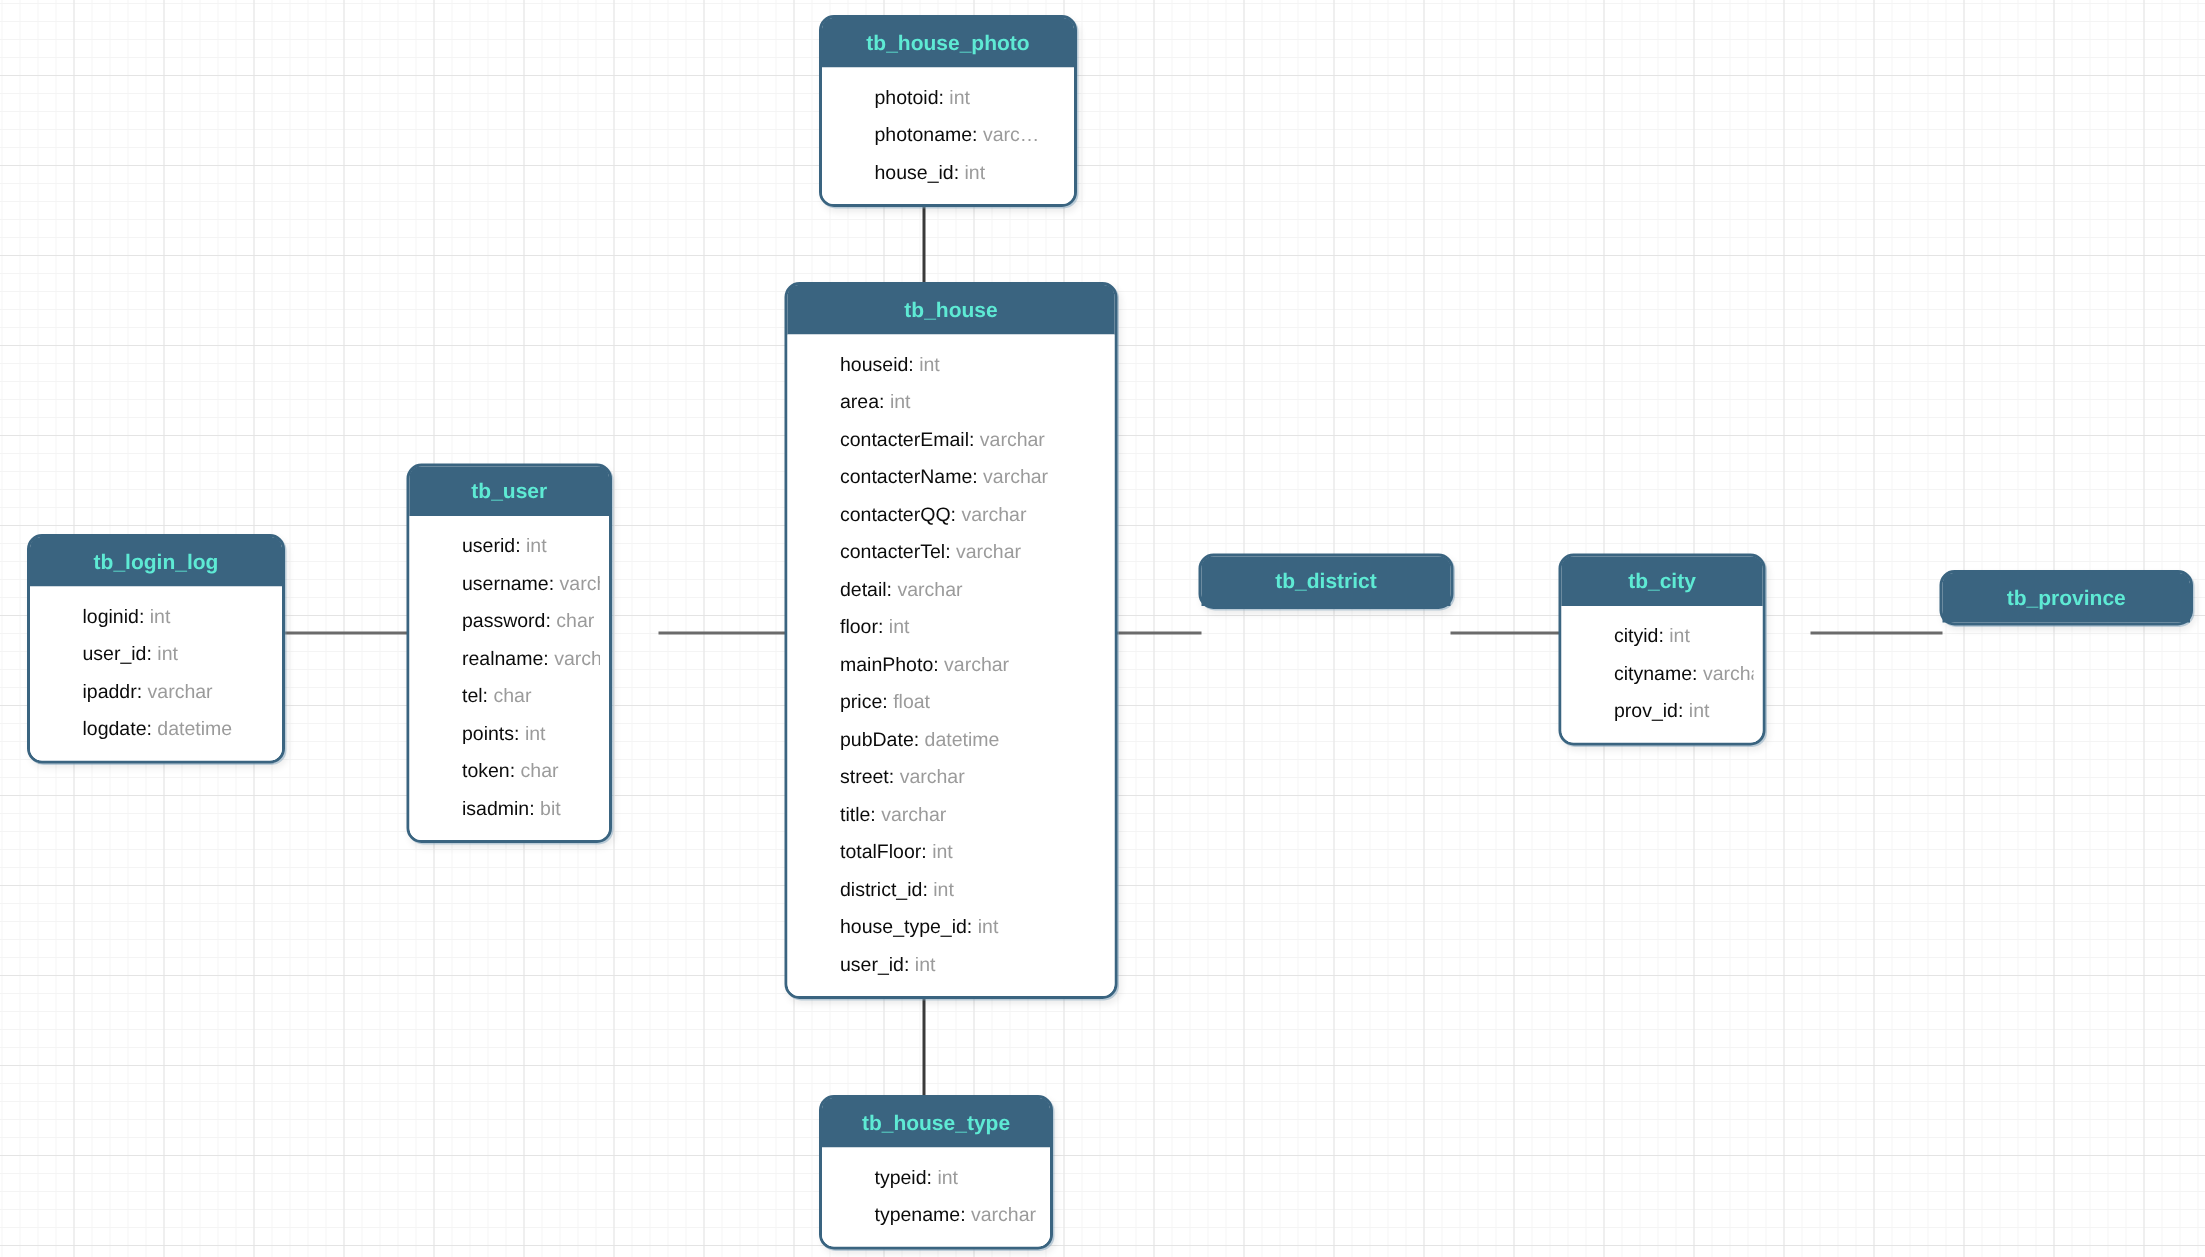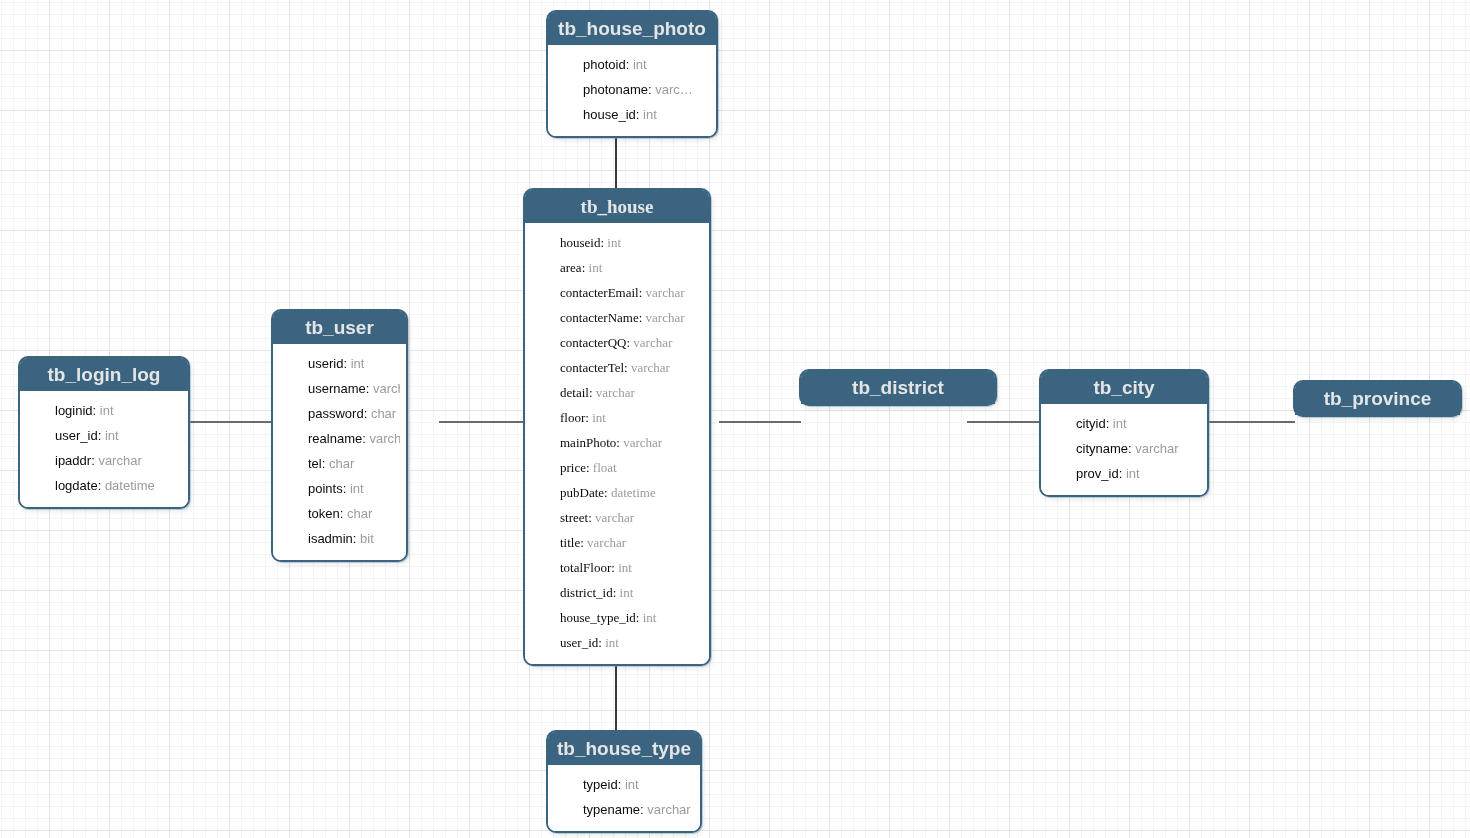--- a/index.html
+++ b/index.html
@@ -25,23 +25,23 @@
     position: absolute;
     box-sizing: border-box;
     border: 2px solid #3a6480;
     border-radius: 10px;
     background: #ffffff;
     box-shadow: 1px 1px 0 rgba(122,160,186,0.45), 2px 3px 5px rgba(0,0,0,0.08);
     z-index: 2;
   }
   .entity-header {
     background: #3a6480;
-    color: #e5e5e5;
+    color: #5eead4;
     font-weight: bold;
-    font-size: 19px;
+    font-size: 14px;
     text-align: center;
     height: 33px;
     line-height: 33px;
     border-radius: 7px 7px 0 0;
     white-space: nowrap;
     overflow: hidden;
   }
   .entity-body {
     padding: 7px 6px 9px 35px;
     background: #ffffff;
@@ -78,21 +78,21 @@
     </div>
   <div id="tables-layer">
       <div class="entity" style="left: 546px; top: 10px; width: 172px;">
         <div class="entity-header">tb_house_photo</div>
         <div class="entity-body">
           <div class="field-row"><span class="fname">photoid</span><span class="fname">: </span><span class="ftype">int</span></div>
           <div class="field-row"><span class="fname">photoname</span><span class="fname">: </span><span class="ftype">varc…</span></div>
           <div class="field-row"><span class="fname">house_id</span><span class="fname">: </span><span class="ftype">int</span></div>
         </div>
       </div>
-      <div class="entity" style="left: 523px; top: 188px; width: 188px; font-family: Liberation Serif, serif;">
+      <div class="entity" style="left: 523px; top: 188px; width: 222px;">
         <div class="entity-header">tb_house</div>
         <div class="entity-body">
           <div class="field-row"><span class="fname">houseid</span><span class="fname">: </span><span class="ftype">int</span></div>
           <div class="field-row"><span class="fname">area</span><span class="fname">: </span><span class="ftype">int</span></div>
           <div class="field-row"><span class="fname">contacterEmail</span><span class="fname">: </span><span class="ftype">varchar</span></div>
           <div class="field-row"><span class="fname">contacterName</span><span class="fname">: </span><span class="ftype">varchar</span></div>
           <div class="field-row"><span class="fname">contacterQQ</span><span class="fname">: </span><span class="ftype">varchar</span></div>
           <div class="field-row"><span class="fname">contacterTel</span><span class="fname">: </span><span class="ftype">varchar</span></div>
           <div class="field-row"><span class="fname">detail</span><span class="fname">: </span><span class="ftype">varchar</span></div>
           <div class="field-row"><span class="fname">floor</span><span class="fname">: </span><span class="ftype">int</span></div>
@@ -122,24 +122,24 @@
       </div>
       <div class="entity" style="left: 18px; top: 356px; width: 172px;">
         <div class="entity-header">tb_login_log</div>
         <div class="entity-body">
           <div class="field-row"><span class="fname">loginid</span><span class="fname">: </span><span class="ftype">int</span></div>
           <div class="field-row"><span class="fname">user_id</span><span class="fname">: </span><span class="ftype">int</span></div>
           <div class="field-row"><span class="fname">ipaddr</span><span class="fname">: </span><span class="ftype">varchar</span></div>
           <div class="field-row"><span class="fname">logdate</span><span class="fname">: </span><span class="ftype">datetime</span></div>
         </div>
       </div>
-      <div class="entity" style="left: 799px; top: 369px; width: 198px;">
+      <div class="entity" style="left: 799px; top: 369px; width: 170px;">
         <div class="entity-header">tb_district</div>
       </div>
-      <div class="entity" style="left: 1039px; top: 369px; width: 170px;">
+      <div class="entity" style="left: 1039px; top: 369px; width: 138px;">
         <div class="entity-header">tb_city</div>
         <div class="entity-body">
           <div class="field-row"><span class="fname">cityid</span><span class="fname">: </span><span class="ftype">int</span></div>
           <div class="field-row"><span class="fname">cityname</span><span class="fname">: </span><span class="ftype">varchar</span></div>
           <div class="field-row"><span class="fname">prov_id</span><span class="fname">: </span><span class="ftype">int</span></div>
         </div>
       </div>
       <div class="entity" style="left: 1293px; top: 380px; width: 169px;">
         <div class="entity-header">tb_province</div>
       </div>

